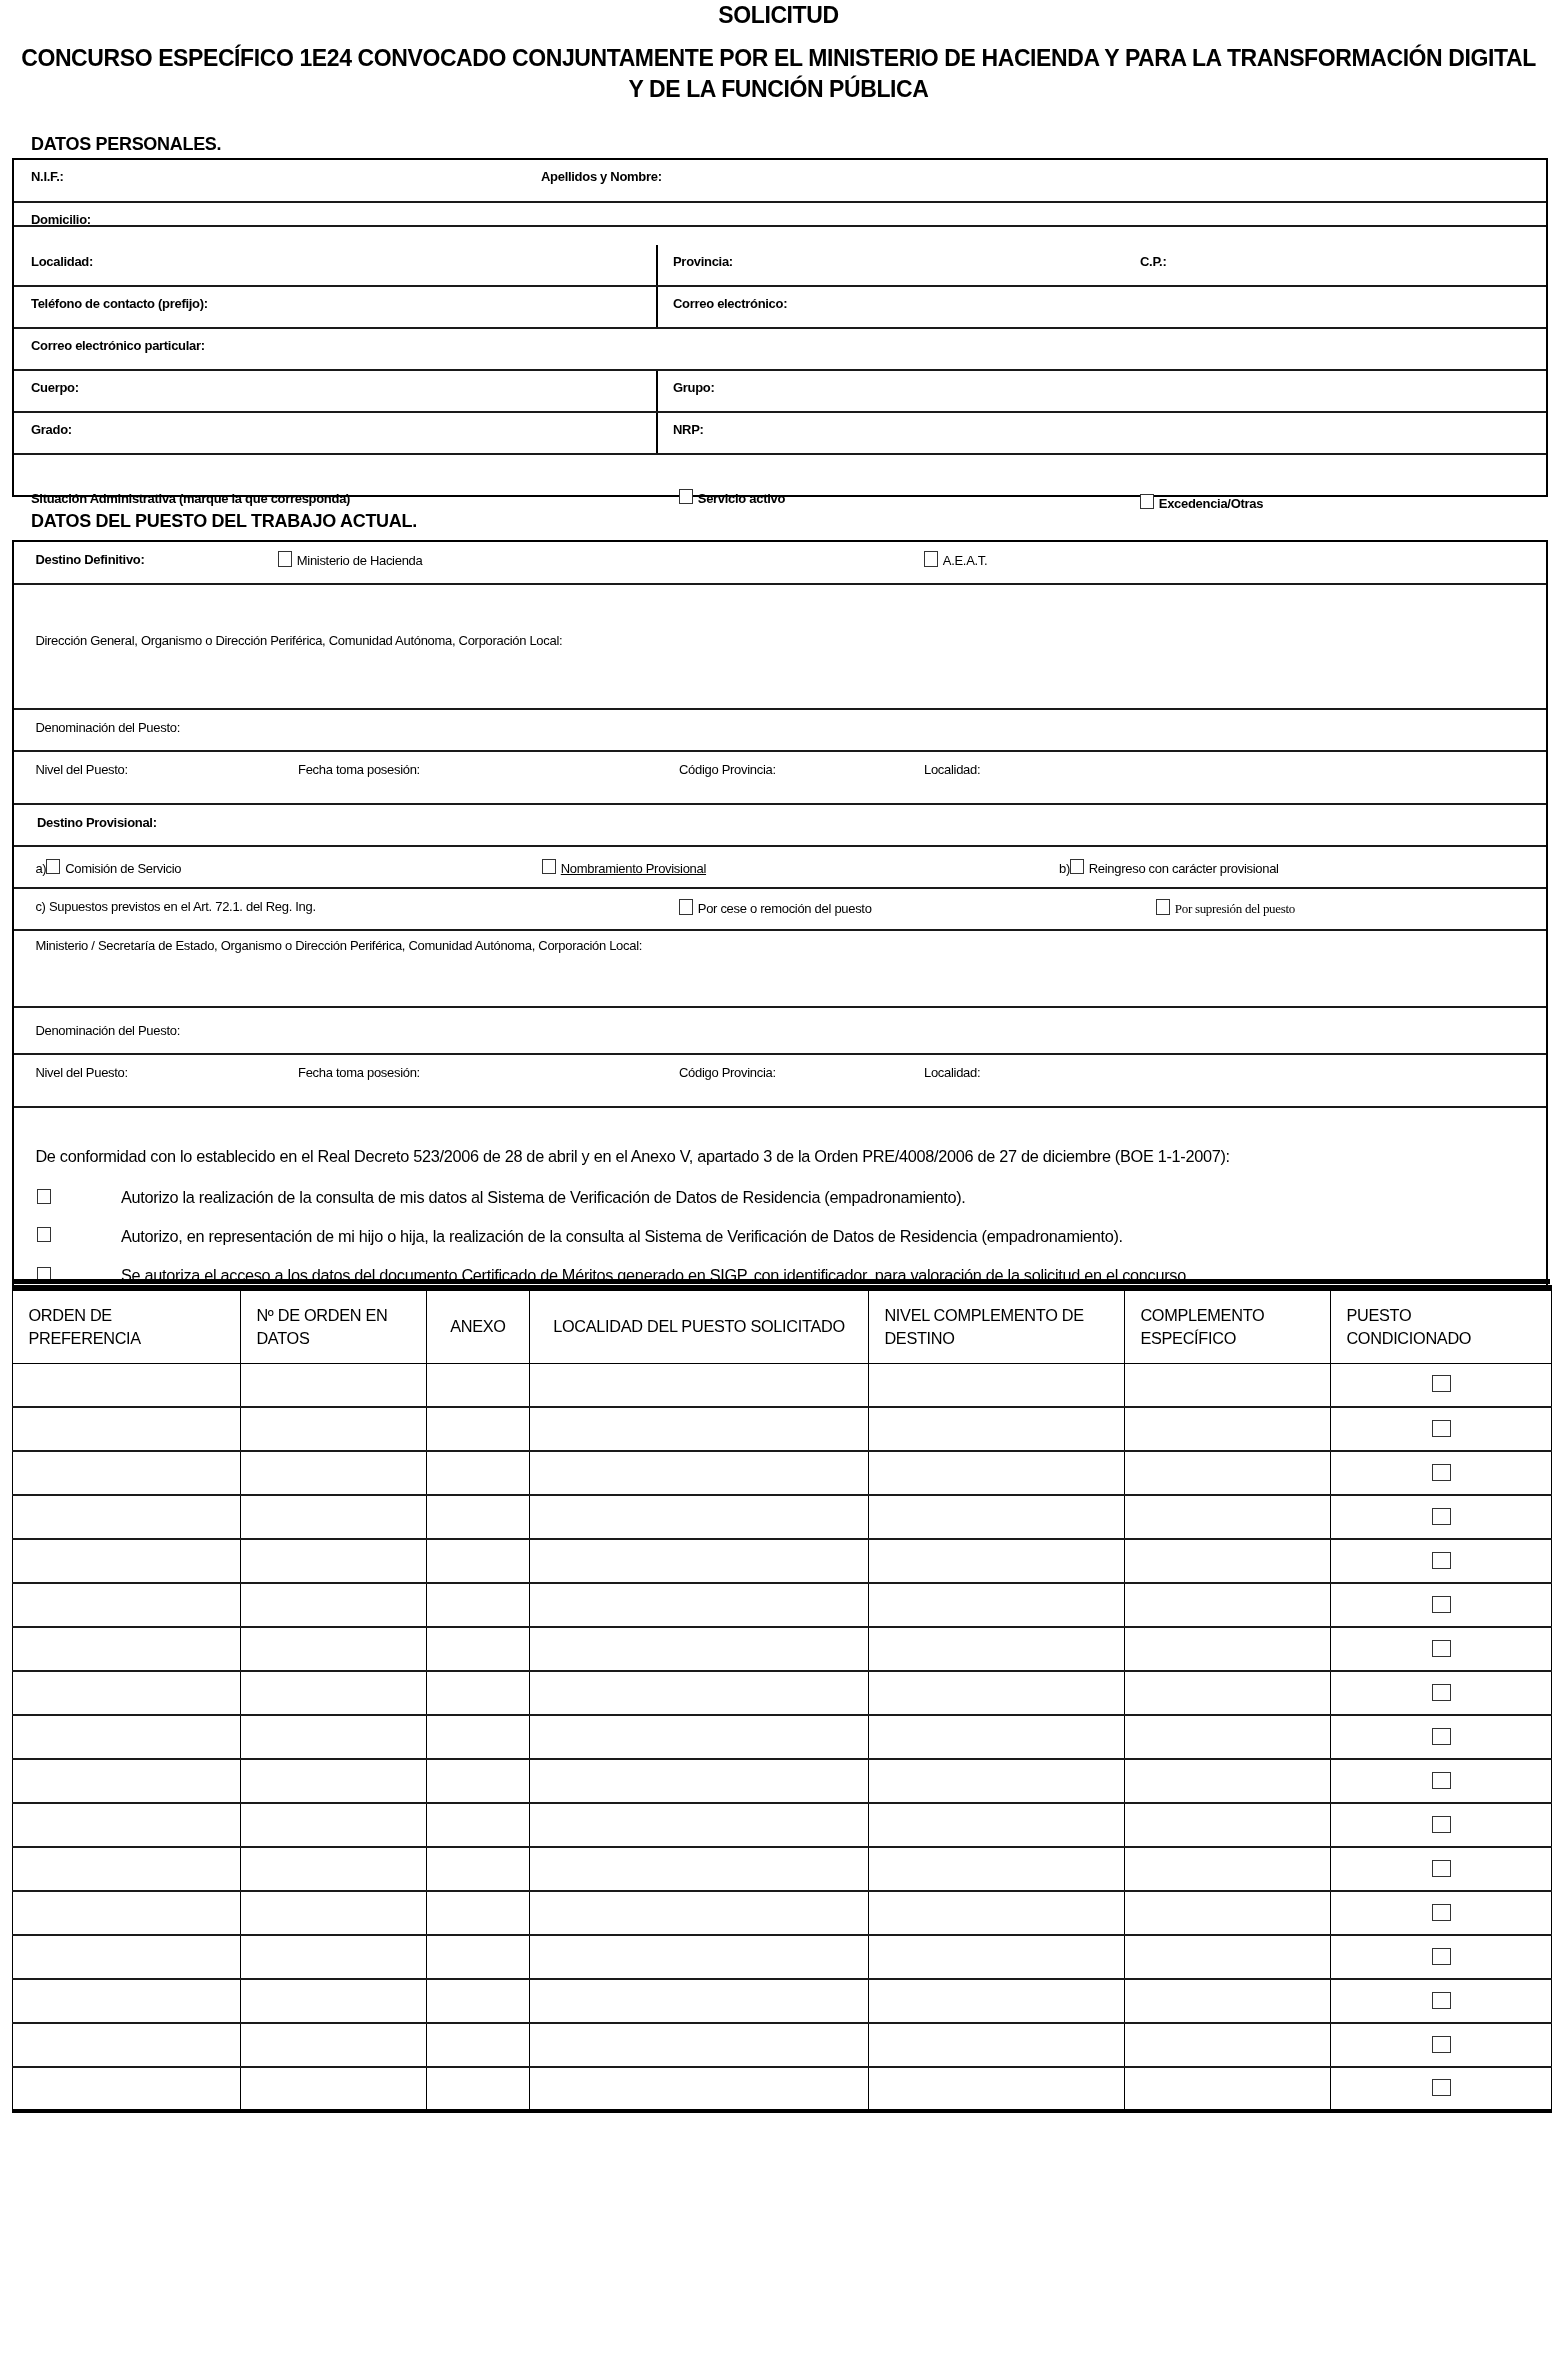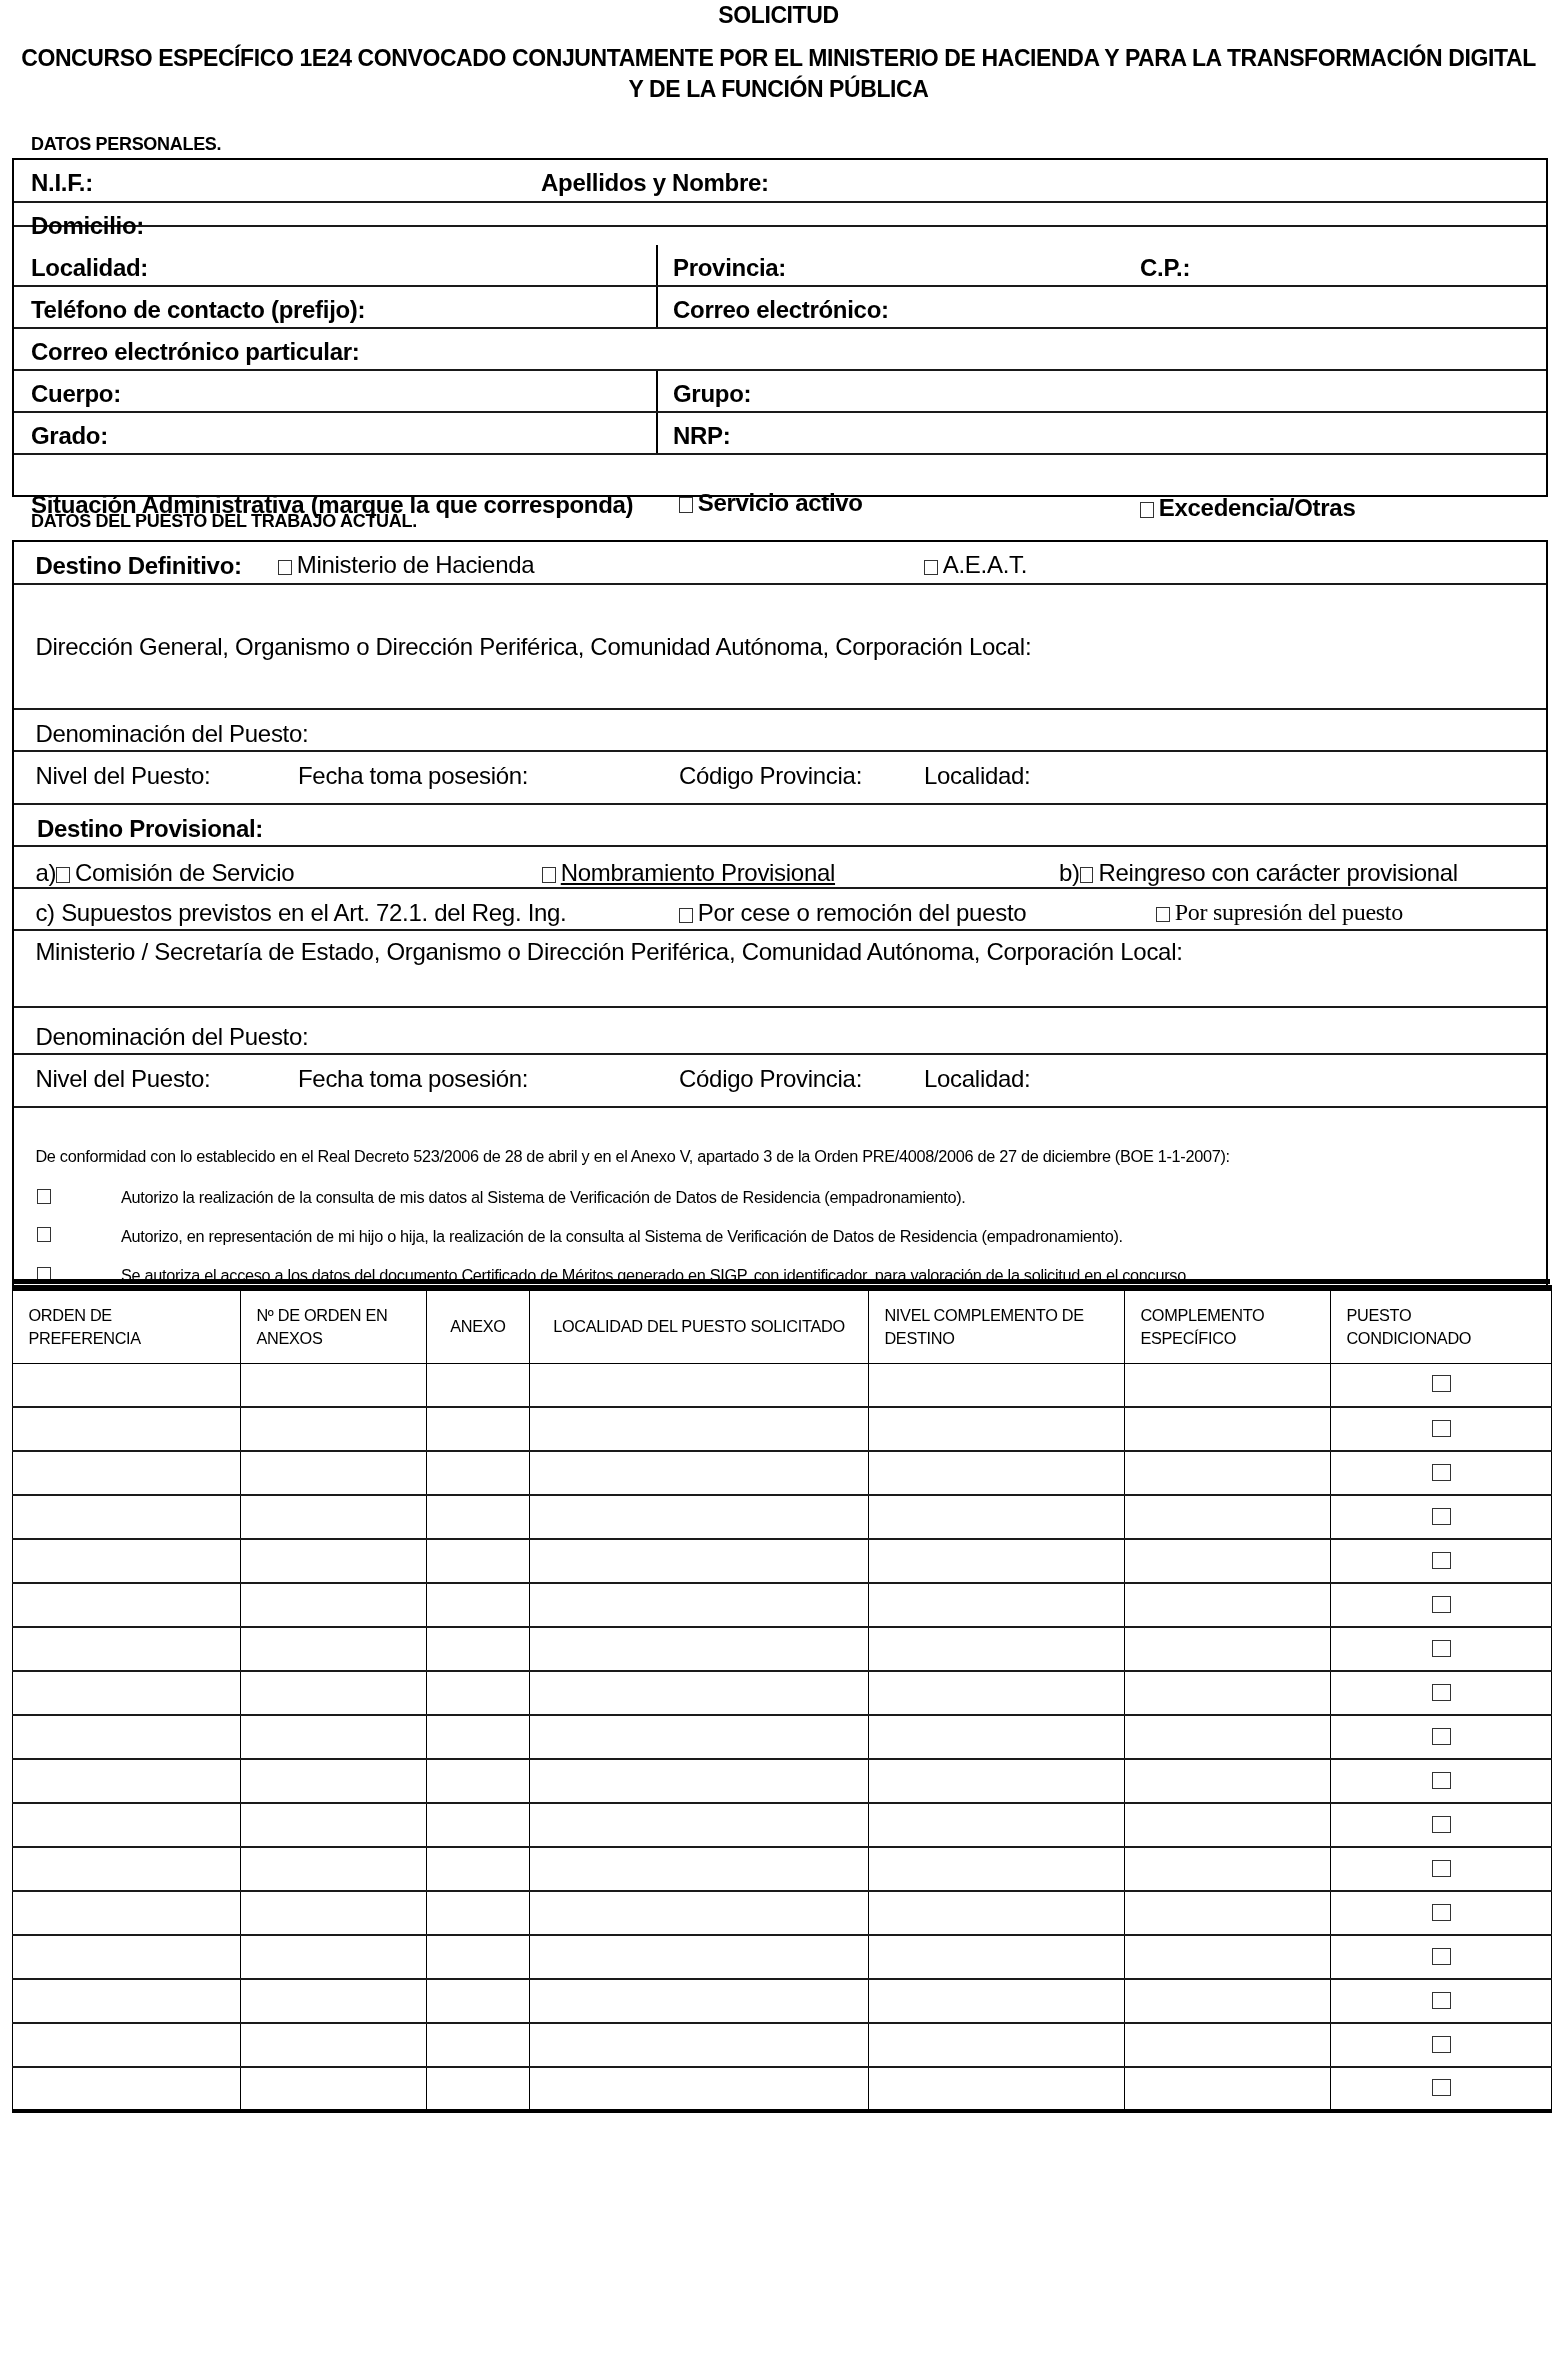--- a/index.html
+++ b/index.html
@@ -10,21 +10,21 @@
     }
     .abs { position: absolute; }
     .title {
       position: absolute; left: 0; width: 1557px; text-align: center;
       font-weight: bold; font-size: 23px; letter-spacing: -0.4px;
     }
     .section-label { position: absolute; left: 31px; font-weight: bold; font-size: 18px; letter-spacing: -0.3px; }
     .box { position: absolute; left: 12px; width: 1536px; border: 2.6px solid #000; box-sizing: border-box; }
     .row { position: absolute; left: 0; right: 0; border-bottom: 2.6px solid #1a1a1a; box-sizing: border-box; }
     .row.last { border-bottom: none; margin-top: 27px; }
-    .lbl { position: absolute; white-space: nowrap; font-size: 24px; letter-spacing: -0.3px; }
+    .lbl { position: absolute; white-space: nowrap; font-size: 13px; letter-spacing: -0.3px; }
     .b { font-weight: bold; }
     .vdiv { position: absolute; top: 0; bottom: 0; width: 1.7px; background: #000; }
     .cb {
       display: inline-block; width: 13.7px; height: 15.4px; border: 1.7px solid #333;
       box-sizing: border-box; vertical-align: -1.7px; margin-right: 5.1px; background: #fff; cursor: pointer;
     }
     .consent-text { font-size: 16.3px; letter-spacing: -0.3px; }
     
     .ptable { position: absolute; left: 12px; top: 1285px; width: 1538px; border-collapse: collapse; table-layout: fixed; }
     .ptable th, .ptable td { border: 1.7px solid #000; box-sizing: border-box; }
@@ -174,21 +174,21 @@
       <col style="width:186px">
       <col style="width:103px">
       <col style="width:339px">
     <col style="width:256px">
       <col style="width:206px">
       <col style="width:221px">
   </colgroup>
   <thead>
     <tr>
       <th><span>ORDEN DE</span><br><span>PREFERENCIA</span></th>
-      <th><span>Nº DE ORDEN EN</span><br><span>ANEXOS</span></th>
+      <th><span>Nº DE ORDEN EN</span><br><span>DATOS</span></th>
       <th class="center"><span>ANEXO</span></th>
       <th class="center"><span>LOCALIDAD DEL PUESTO SOLICITADO</span></th>
       <th><span>NIVEL COMPLEMENTO DE</span><br><span>DESTINO</span></th>
       <th><span>COMPLEMENTO</span><br><span>ESPECÍFICO</span></th>
       <th><span>PUESTO</span><br><span>CONDICIONADO</span></th>
     </tr>
   </thead>
   <tbody id="pref-body">
       <tr>
         <td></td>

